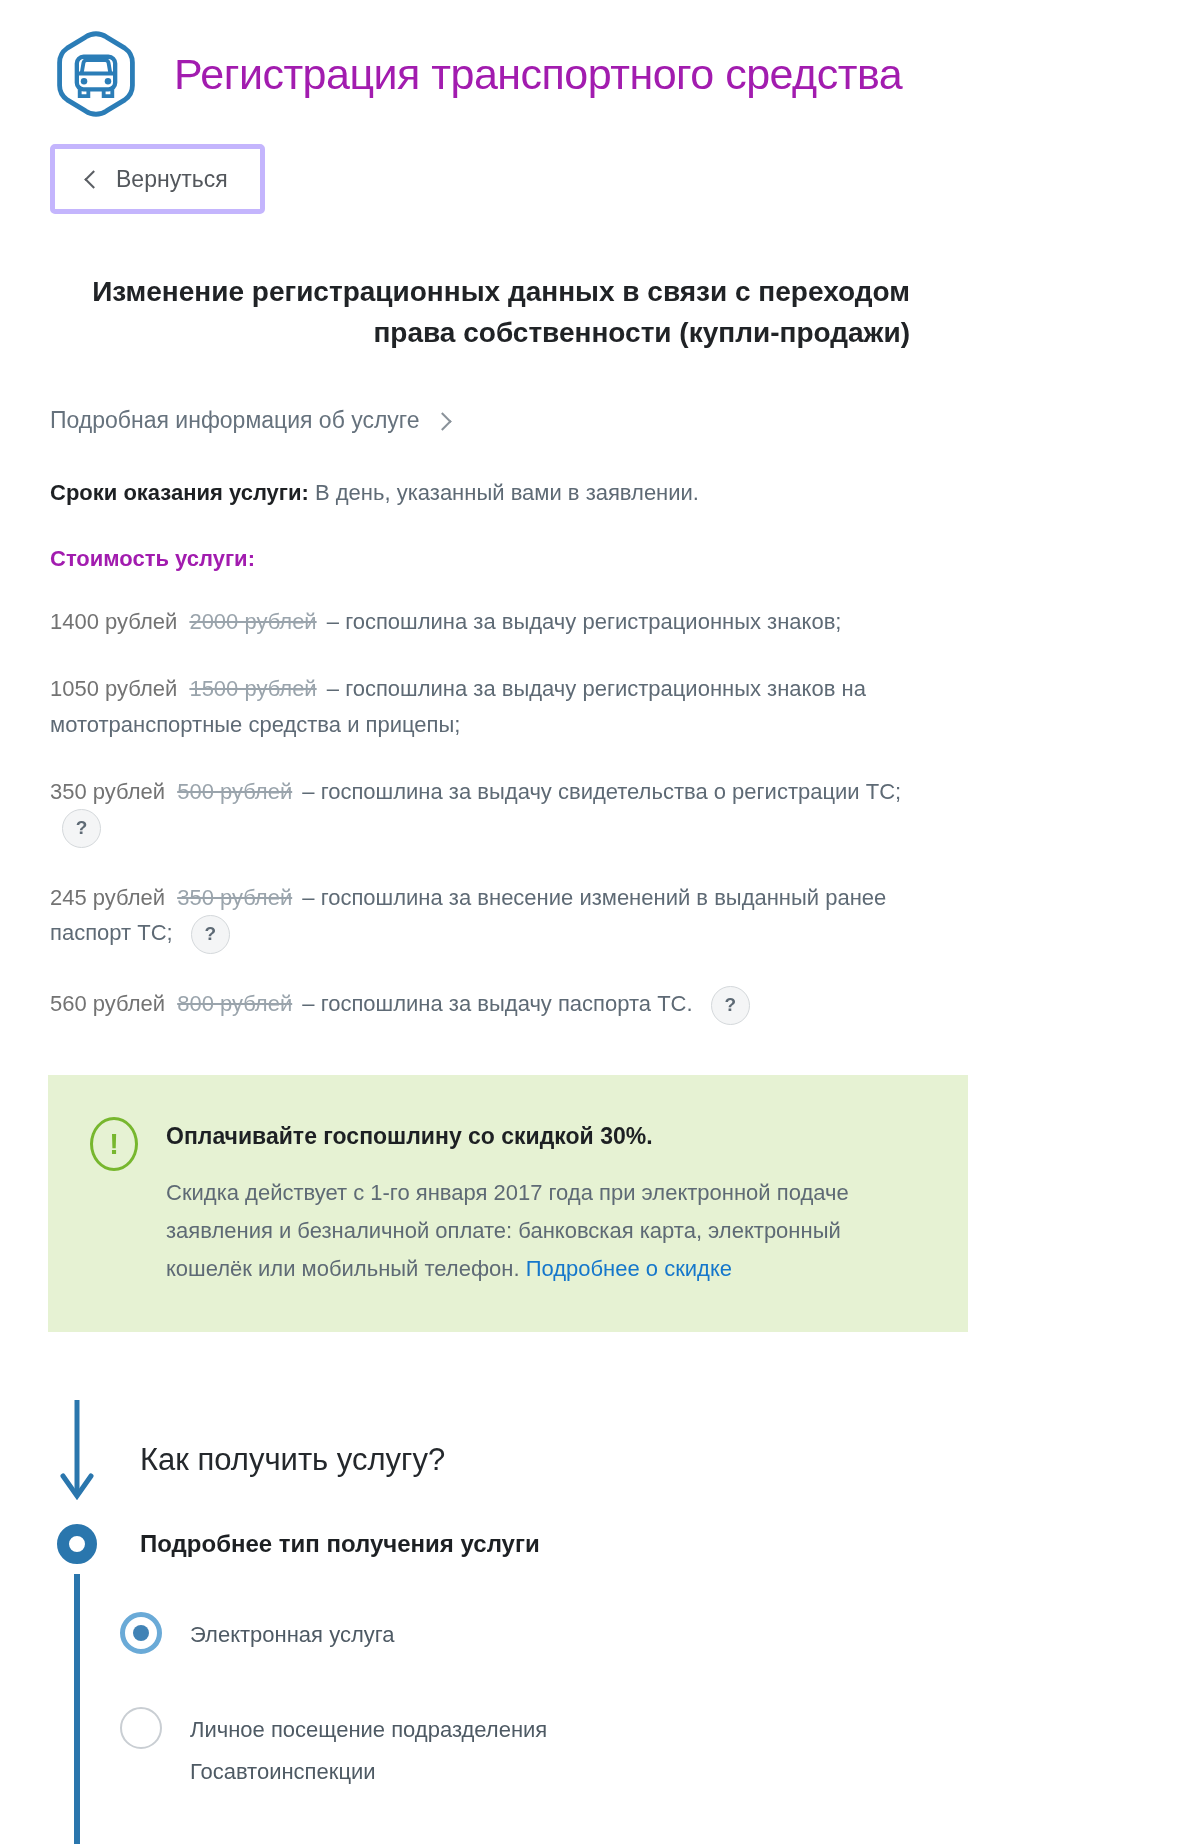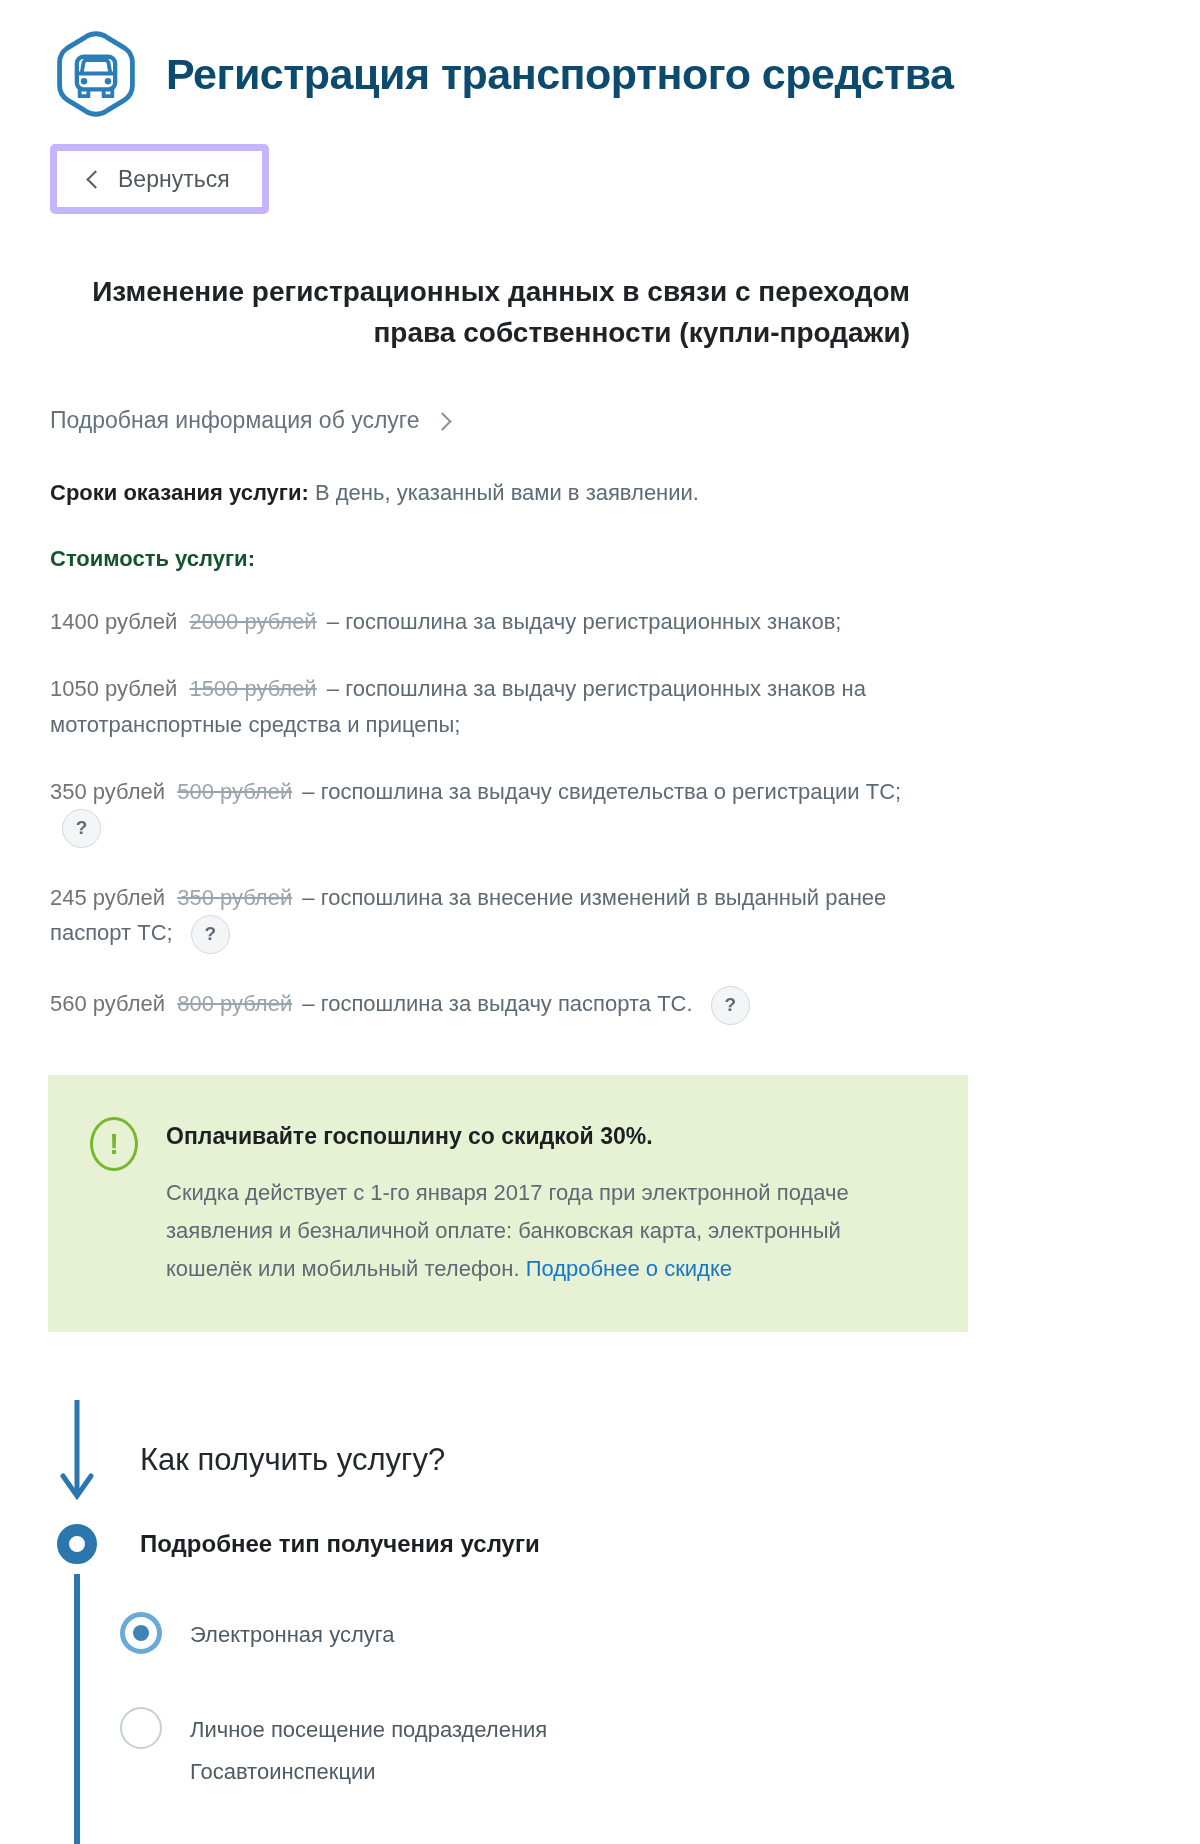--- a/index.html
+++ b/index.html
@@ -12,41 +12,41 @@
   body{
     width:1200px;height:1844px;background:#ffffff;
     font-family:"Liberation Sans",sans-serif;color:#1d2023;
     -webkit-font-smoothing:antialiased;
   }
   .page{position:relative;width:1200px;height:1844px;overflow:hidden;}
 
   
   .header{display:flex;align-items:center;gap:24px;margin:28px 0 0 50px;}
   .hex-icon{width:92px;height:92px;flex:none;}
-  .page-title{margin:0;font-size:43px;font-weight:700;color:#0c4a6e;letter-spacing:-0.5px;}
+  .page-title{margin:8px;font-size:43px;font-weight:400;color:#a21caf;letter-spacing:-0.5px;}
 
   
   .back-btn{
     display:inline-flex;align-items:center;gap:16px;margin:24px 0 0 50px;
-    padding:0 32px;height:70px;background:#fff;border:7px solid #c4b5fd;border-radius:5px;
+    padding:0 32px;height:70px;background:#fff;border:5px solid #c4b5fd;border-radius:5px;
     font-family:inherit;font-size:23px;color:#53575c;cursor:pointer;
   }
   .chev-left{width:11px;height:11px;border-left:2px solid #5a5e63;border-bottom:2px solid #5a5e63;transform:rotate(45deg);margin-top:1px;}
 
   
   .service-heading{margin:58px 0 0 50px;max-width:860px;font-size:28px;line-height:1.45;font-weight:700;color:#202326;text-align:right;}
 
   .details-link{display:inline-flex;align-items:center;gap:16px;margin:54px 0 0 50px;font-size:23px;color:#66727d;text-decoration:none;cursor:pointer;}
   .chev-right{width:11px;height:11px;border-right:2px solid #8a929a;border-bottom:2px solid #8a929a;transform:rotate(-45deg);margin-top:2px;}
 
   
   .info{margin-left:50px;font-size:22px;color:#5e6a75;}
   .terms{margin:46px 0 0;}
   .label-bold{font-weight:700;color:#1d2023;margin-top:47px;}
-  .cost-label{margin:40px 0 0;font-weight:700;color:#14532d;font-size:22px;}
+  .cost-label{margin:40px 0 0;font-weight:700;color:#a21caf;font-size:22px;}
   .price{margin:32px 0 0;max-width:880px;line-height:1.6;}
   .price .new{font-weight:400;color:#737373;}
   .price .old{color:#9aa4ac;text-decoration:line-through;margin:0 4px 0 6px;}
   .help-badge{
     display:inline-flex;align-items:center;justify-content:center;
     width:37px;height:37px;border-radius:50%;border:1px solid #d4d8db;background:#f4f5f6;
     color:#5e6a75;font-size:19px;font-weight:700;margin-left:12px;vertical-align:middle;cursor:pointer;
   }
 
   

